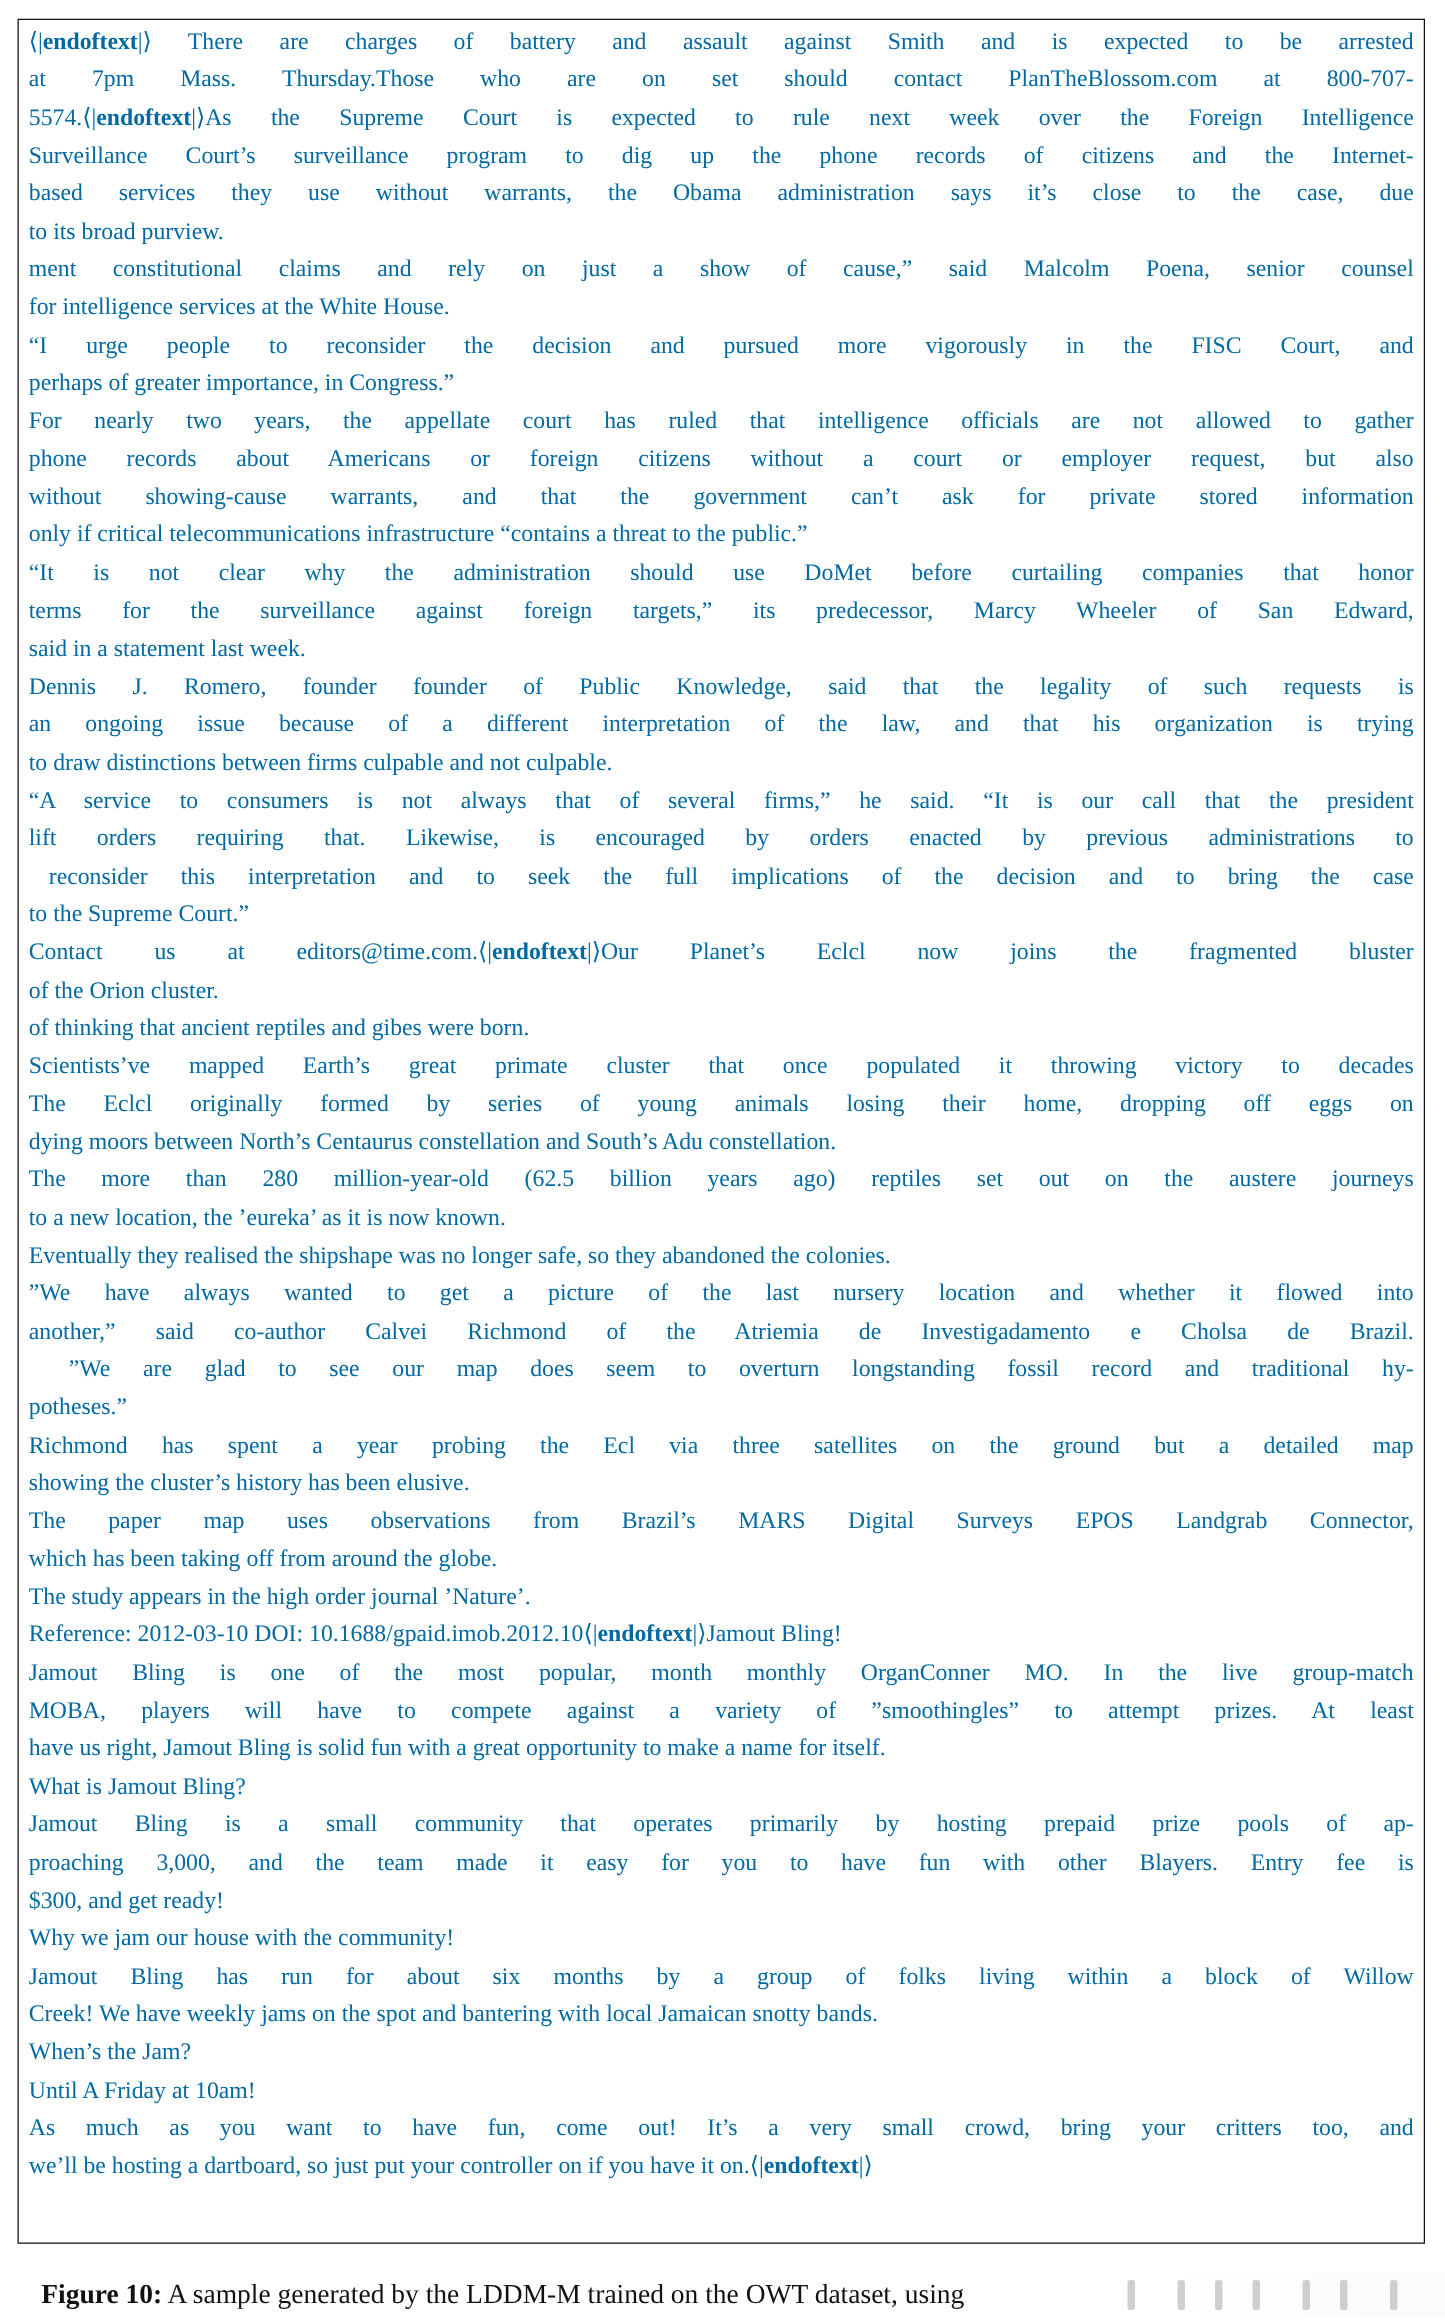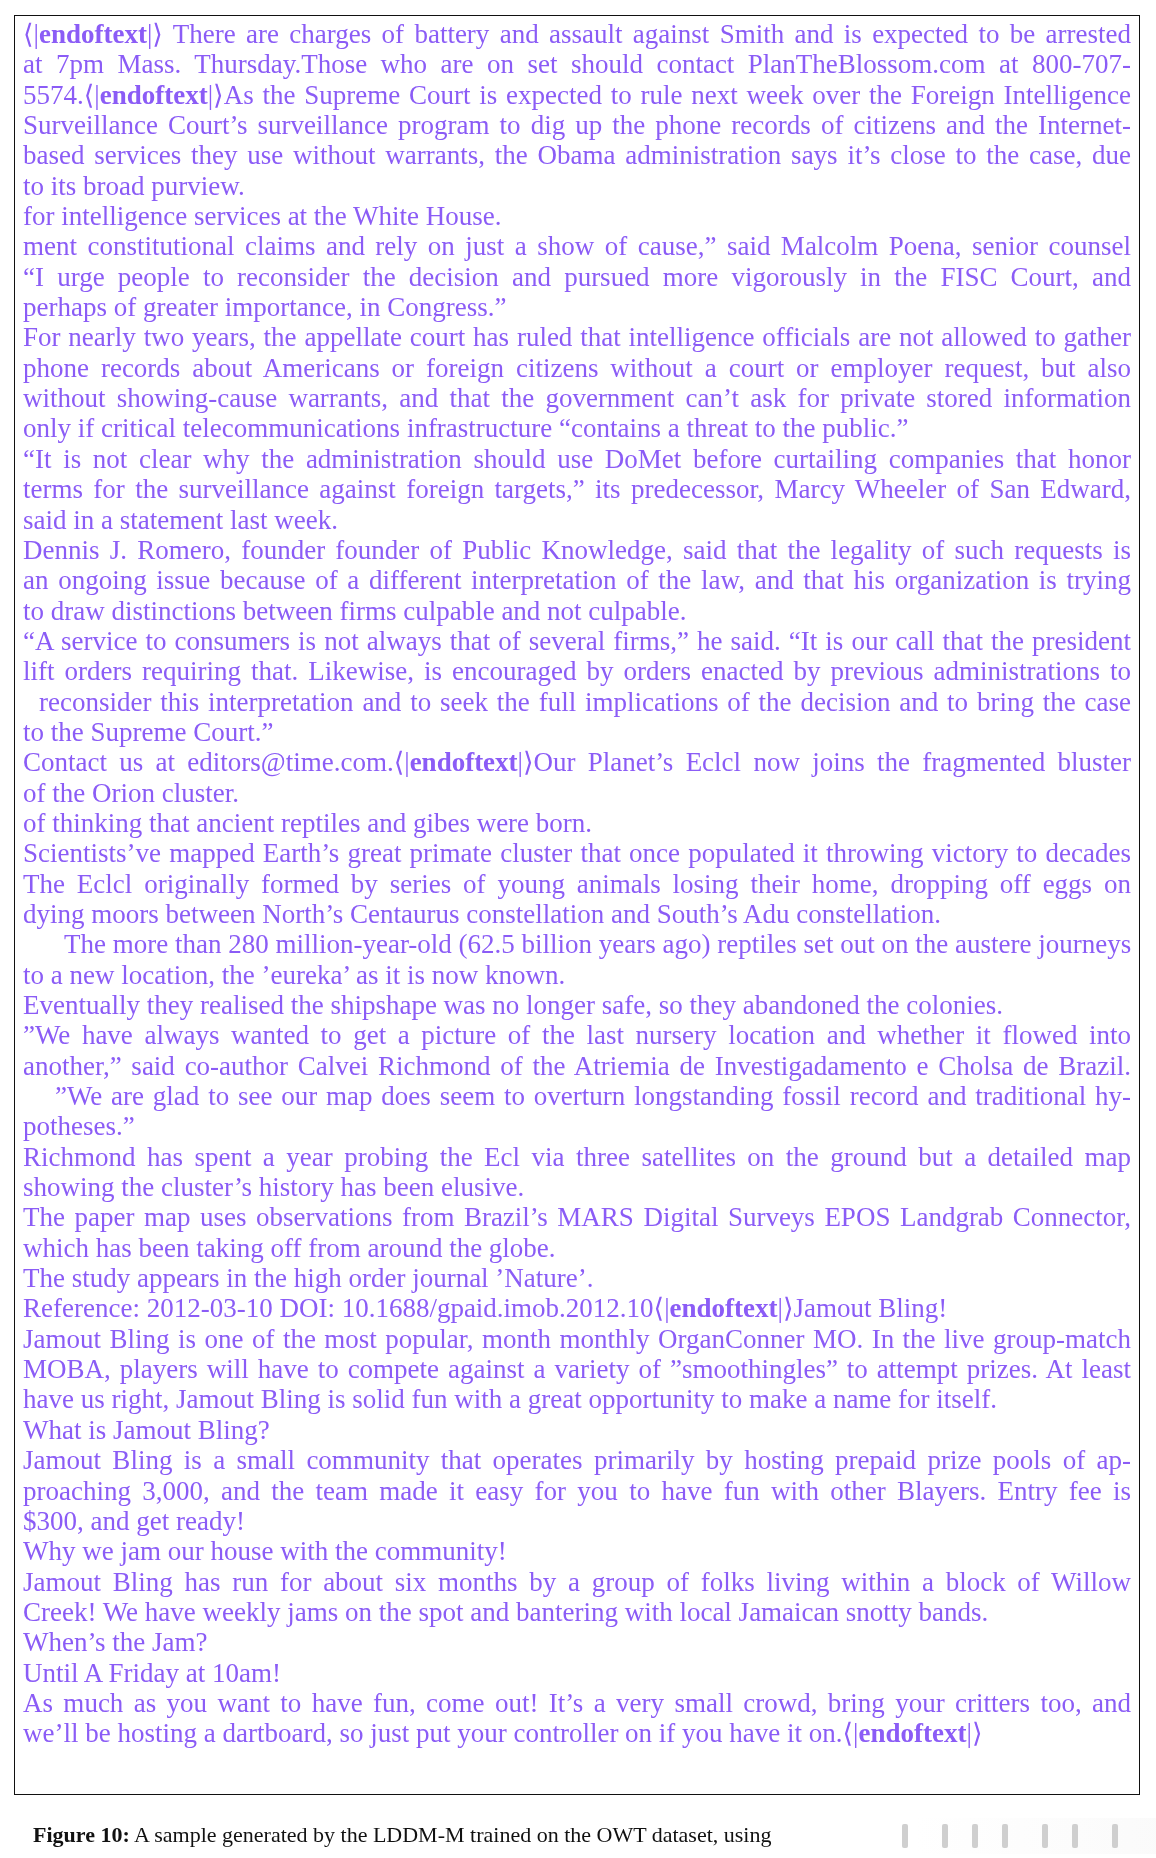--- a/index.html
+++ b/index.html
@@ -5,21 +5,21 @@
   html, body { margin: 0; padding: 0; background: #ffffff; }
   body { width: 1156px; height: 1858px; position: relative; overflow: hidden; }
   .frame {
     position: absolute; left: 14px; top: 15px; width: 1124px; height: 1778px;
     border: 1.5px solid #111; box-sizing: content-box;
   }
   .lines { position: absolute; left: 8px; top: 3px; width: 1108px; }
   .ln {
     display: block; height: 30.35px; line-height: 30.35px;
     font-family: "Liberation Serif", "DejaVu Serif", serif;
-    font-size: 27px; color: #8b5cf6; white-space: nowrap; overflow: visible;
+    font-size: 19px; color: #0369a1; white-space: nowrap; overflow: visible;
     text-align: justify; text-align-last: justify;
   }
   .ln.last { text-align-last: left; }
   .tok { font-weight: bold; }
   .caption {
     position: absolute; left: 33px; top: 1822px;
     font-family: "Liberation Serif", "DejaVu Serif", serif;
     font-size: 22px; color: #111; white-space: nowrap;
   }
   .caption .lbl { font-weight: bold; }
@@ -33,22 +33,22 @@
 <body>
 
 <div class="frame">
   <div class="lines" id="lines">
       <div class="ln" style="word-spacing: 0px;"><span>⟨|</span><span class="tok">endoftext</span><span>|⟩ There are charges of battery and assault against Smith and is expected to be arrested</span></div>
       <div class="ln" style="word-spacing: 0px;"><span>at 7pm Mass.  Thursday.Those who are on set should contact PlanTheBlossom.com at 800-707-</span></div>
       <div class="ln" style="word-spacing: 0px;"><span>5574.⟨|</span><span class="tok">endoftext</span><span>|⟩As the Supreme Court is expected to rule next week over the Foreign Intelligence</span></div>
       <div class="ln" style="word-spacing: 0px;"><span>Surveillance Court’s surveillance program to dig up the phone records of citizens and the Internet-</span></div>
       <div class="ln" style="word-spacing: 0px;"><span>based services they use without warrants, the Obama administration says it’s close to the case, due</span></div>
       <div class="ln last"><span>to its broad purview.</span></div>
+      <div class="ln" style="word-spacing: 0px;"><span>ment constitutional claims and rely on just a show of cause,” said Malcolm Poena, senior counsel</span></div>
       <div class="ln last"><span>for intelligence services at the White House.</span></div>
-      <div class="ln" style="word-spacing: 0px;"><span>ment constitutional claims and rely on just a show of cause,” said Malcolm Poena, senior counsel</span></div>
       <div class="ln" style="word-spacing: 0px;"><span>“I urge people to reconsider the decision and pursued more vigorously in the FISC Court, and</span></div>
       <div class="ln last"><span>perhaps of greater importance, in Congress.”</span></div>
       <div class="ln" style="word-spacing: 0px;"><span>For nearly two years, the appellate court has ruled that intelligence officials are not allowed to gather</span></div>
       <div class="ln" style="word-spacing: 0px;"><span>phone records about Americans or foreign citizens without a court or employer request, but also</span></div>
       <div class="ln" style="word-spacing: 0px;"><span>without showing-cause warrants, and that the government can’t ask for private stored information</span></div>
       <div class="ln last"><span>only if critical telecommunications infrastructure “contains a threat to the public.”</span></div>
       <div class="ln" style="word-spacing: 0px;"><span>“It is not clear why the administration should use DoMet before curtailing companies that honor</span></div>
       <div class="ln" style="word-spacing: 0px;"><span>terms for the surveillance against foreign targets,” its predecessor, Marcy Wheeler of San Edward,</span></div>
       <div class="ln last"><span>said in a statement last week.</span></div>
       <div class="ln" style="word-spacing: 0px;"><span>Dennis J. Romero, founder founder of Public Knowledge, said that the legality of such requests is</span></div>
@@ -57,21 +57,21 @@
       <div class="ln" style="word-spacing: 0px;"><span>“A service to consumers is not always that of several firms,” he said. “It is our call that the president</span></div>
       <div class="ln" style="word-spacing: 0px;"><span>lift orders requiring that. Likewise, is encouraged by orders enacted by previous administrations to</span></div>
       <div class="ln" style="word-spacing: 0px; margin-left: 16px;"><span>reconsider this interpretation and to seek the full implications of the decision and to bring the case</span></div>
       <div class="ln last"><span>to the Supreme Court.”</span></div>
       <div class="ln" style="word-spacing: 0px;"><span>Contact us at editors@time.com.⟨|</span><span class="tok">endoftext</span><span>|⟩Our Planet’s Eclcl now joins the fragmented bluster</span></div>
       <div class="ln last"><span>of the Orion cluster.</span></div>
       <div class="ln last"><span>of thinking that ancient reptiles and gibes were born.</span></div>
       <div class="ln" style="word-spacing: 0px;"><span>Scientists’ve mapped Earth’s great primate cluster that once populated it throwing victory to decades</span></div>
       <div class="ln" style="word-spacing: 0px;"><span>The Eclcl originally formed by series of young animals losing their home, dropping off eggs on</span></div>
       <div class="ln last"><span>dying moors between North’s Centaurus constellation and South’s Adu constellation.</span></div>
-      <div class="ln" style="word-spacing: 0px; margin-left: 41px;"><span>The more than 280 million-year-old (62.5 billion years ago) reptiles set out on the austere journeys</span></div>
+      <div class="ln" style="word-spacing: 0px;"><span>The more than 280 million-year-old (62.5 billion years ago) reptiles set out on the austere journeys</span></div>
       <div class="ln last"><span>to a new location, the ’eureka’ as it is now known.</span></div>
       <div class="ln last"><span>Eventually they realised the shipshape was no longer safe, so they abandoned the colonies.</span></div>
       <div class="ln" style="word-spacing: 0px;"><span>”We have always wanted to get a picture of the last nursery location and whether it flowed into</span></div>
       <div class="ln" style="word-spacing: 0px;"><span>another,” said co-author Calvei Richmond of the Atriemia de Investigadamento e Cholsa de Brazil.</span></div>
       <div class="ln" style="word-spacing: 0px; margin-left: 32px;"><span>”We are glad to see our map does seem to overturn longstanding fossil record and traditional hy-</span></div>
       <div class="ln last"><span>potheses.”</span></div>
       <div class="ln" style="word-spacing: 0px;"><span>Richmond has spent a year probing the Ecl via three satellites on the ground but a detailed map</span></div>
       <div class="ln last"><span>showing the cluster’s history has been elusive.</span></div>
       <div class="ln" style="word-spacing: 0px;"><span>The paper map uses observations from Brazil’s MARS Digital Surveys EPOS Landgrab Connector,</span></div>
       <div class="ln last"><span>which has been taking off from around the globe.</span></div>

